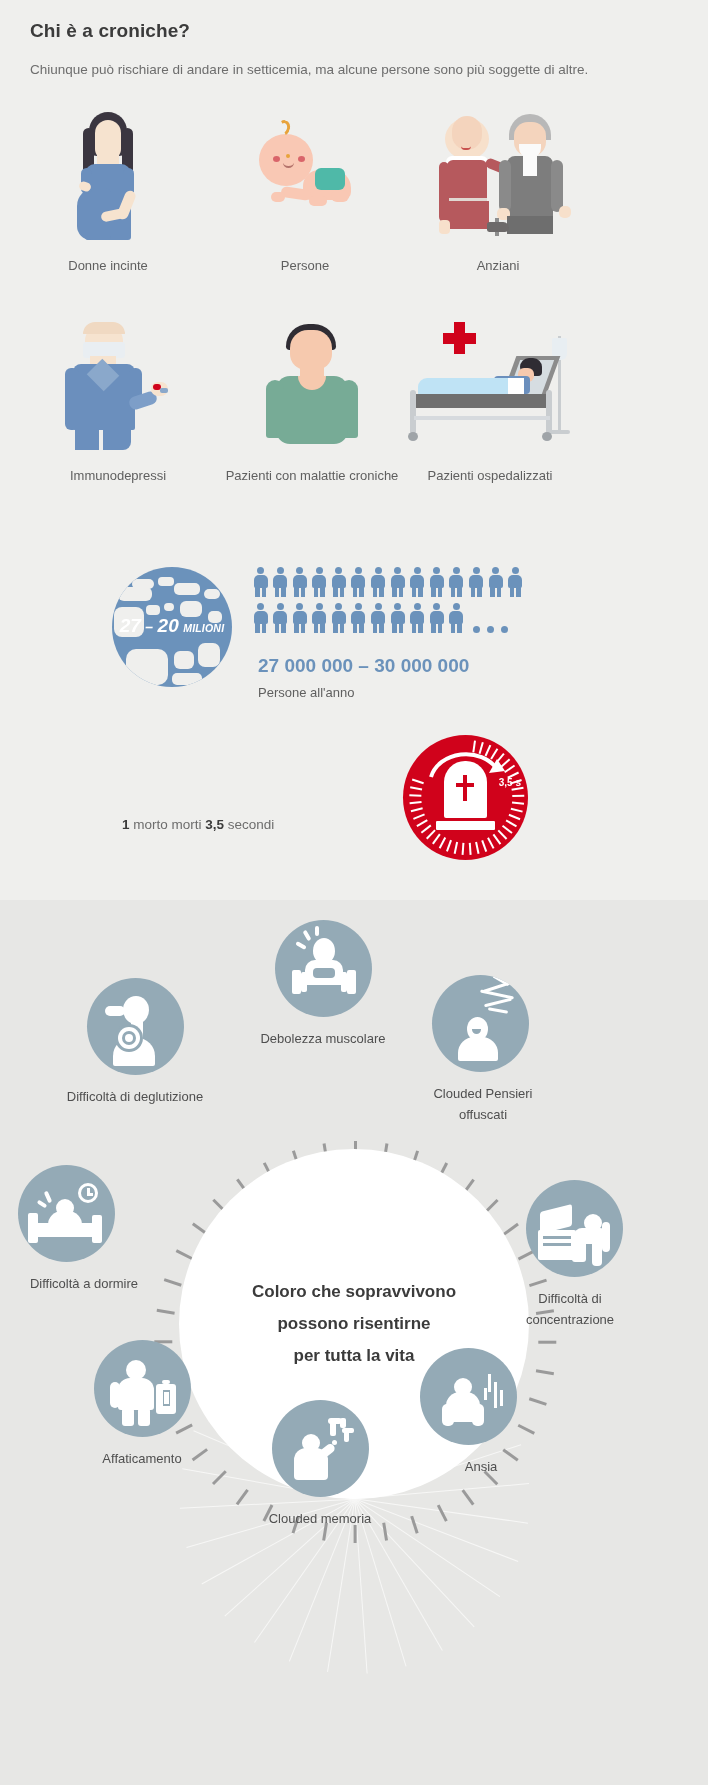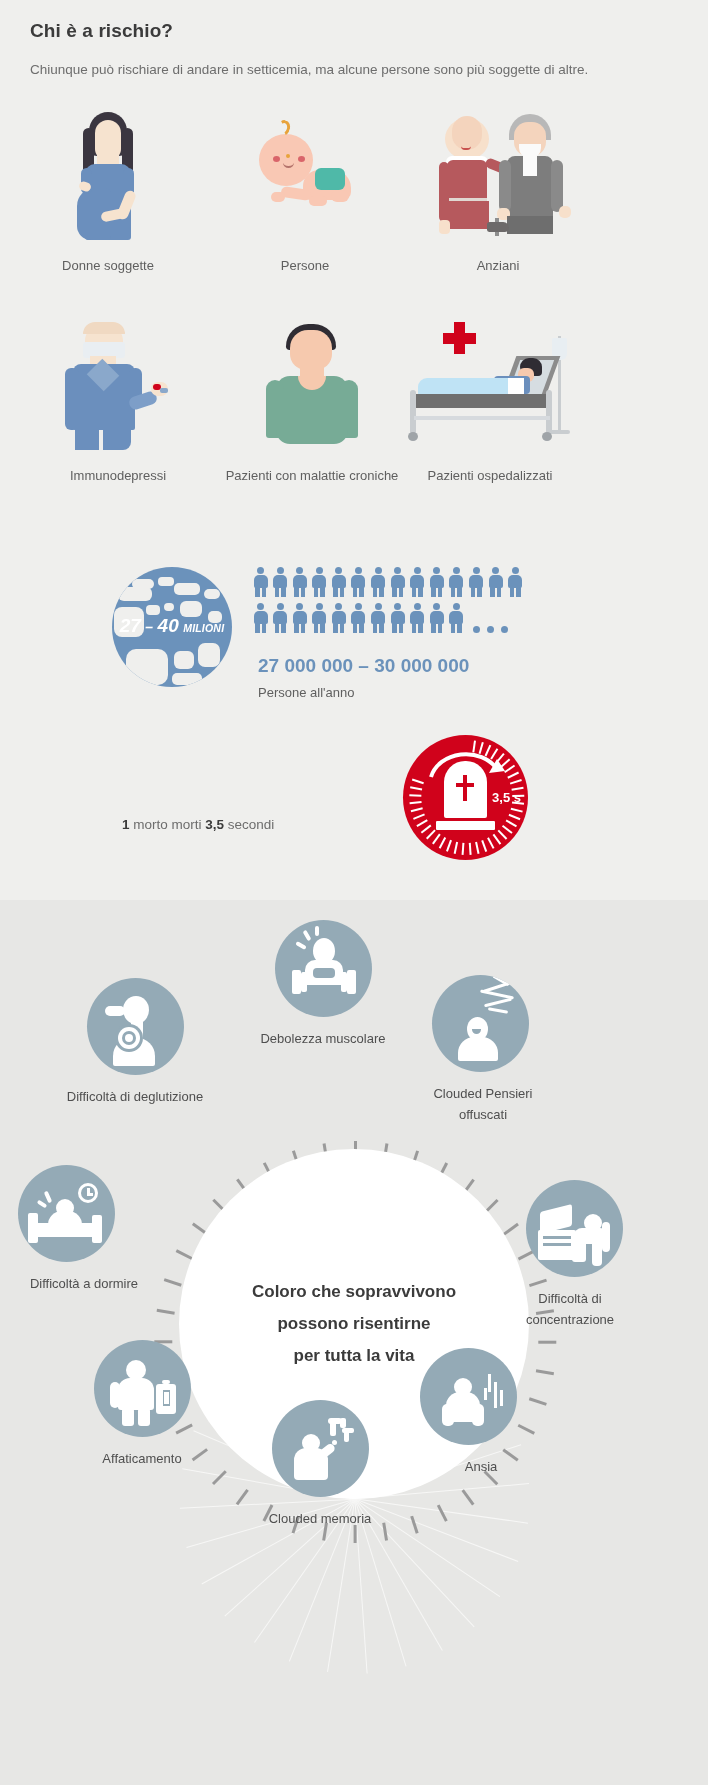--- a/index.html
+++ b/index.html
@@ -123,21 +123,21 @@
     position: absolute; left: 33px; top: 86px; width: 59px; height: 9px; background: #fff;
     border-radius: 1px;
   }
   .cross-v { position: absolute; left: 60px; top: 40px; width: 4px; height: 26px; background: #d0021b; }
   .cross-h { position: absolute; left: 53px; top: 48px; width: 18px; height: 4px; background: #d0021b; }
   .clock-badge .arrow {
     position: absolute; left: 24px; top: 12px; width: 78px; height: 50px;
   }
   .badge-sec {
     position: absolute; right: 7px; top: 42px; color: #ffffff;
-    font-size: 13px; font-weight: bold; margin-top: 13px;
+    font-size: 10px; font-weight: bold;
   }
 
   
   .radial-section {
     position: absolute; left: 0; top: 900px; width: 708px; height: 885px;
     background: #e7e7e5;
   }
   .radial-stage { position: absolute; left: 0; top: 0; width: 708px; height: 885px; }
   .ray-layer { position: absolute; left: 0; top: 0; width: 708px; height: 885px; }
   .ray {
@@ -170,21 +170,21 @@
   .whc { position: absolute; background: #ffffff; border-radius: 50%; }
   .bl { position: absolute; background: #94aab6; }
   .blc { position: absolute; background: #94aab6; border-radius: 50%; }
 </style>
 </head>
 <body>
 
 <div id="page">
 
   <div class="header">
-    <div class="page-title">Chi è a rischio?</div>
+    <div class="page-title">Chi è a croniche?</div>
     <div class="page-sub">Chiunque può rischiare di andare in setticemia, ma alcune persone sono più soggette di altre.</div>
   </div>
 
   <div class="risk-row row1">
 
     <div class="risk-cell" style="left:18px">
       <div class="risk-art">
         <div class="fig" style="width:74px;height:130px">
           <div style="position:absolute;left:18px;top:2px;width:38px;height:44px;background:#3b3640;border-radius:19px 19px 8px 8px"></div>
           <div style="position:absolute;left:12px;top:18px;width:11px;height:58px;background:#3b3640;border-radius:6px"></div>
@@ -193,21 +193,21 @@
           <div style="position:absolute;left:26px;top:44px;width:22px;height:16px;background:#f6e3cf"></div>
           <div style="position:absolute;left:14px;top:54px;width:46px;height:76px;background:#6b8fbd;border-radius:10px 10px 3px 3px"></div>
           <div style="position:absolute;left:6px;top:78px;width:34px;height:52px;background:#6b8fbd;border-radius:18px 6px 4px 14px"></div>
           <div style="position:absolute;left:52px;top:58px;width:11px;height:30px;background:#6b8fbd;border-radius:6px"></div>
           <div style="position:absolute;left:10px;top:58px;width:11px;height:26px;background:#6b8fbd;border-radius:6px"></div>
           <div style="position:absolute;left:50px;top:80px;width:11px;height:30px;background:#f6e3cf;border-radius:6px;transform:rotate(22deg)"></div>
           <div style="position:absolute;left:30px;top:100px;width:26px;height:10px;background:#f6e3cf;border-radius:6px;transform:rotate(-12deg)"></div>
           <div style="position:absolute;left:8px;top:72px;width:12px;height:9px;background:#f6e3cf;border-radius:5px;transform:rotate(18deg)"></div>
         </div>
       </div>
-      <div class="risk-label">Donne soggette</div>
+      <div class="risk-label">Donne incinte</div>
     </div>
 
     <div class="risk-cell" style="left:215px">
       <div class="risk-art">
         <div class="fig" style="width:104px;height:110px;margin-bottom:18px">
           <div style="position:absolute;left:6px;top:22px;width:54px;height:52px;background:#f9c8b4;border-radius:50%"></div>
           <div style="position:absolute;left:24px;top:8px;width:13px;height:16px;border:3px solid #e8a33c;border-radius:50%;border-left-color:transparent;border-bottom-color:transparent;transform:rotate(18deg)"></div>
           <div style="position:absolute;left:20px;top:44px;width:7px;height:6px;border-radius:50%;background:#d9656a"></div>
           <div style="position:absolute;left:45px;top:44px;width:7px;height:6px;border-radius:50%;background:#d9656a"></div>
           <div style="position:absolute;left:33px;top:42px;width:4px;height:4px;border-radius:50%;background:#e8a33c"></div>
@@ -344,21 +344,21 @@
       <div class="land" style="left:68px;top:34px;width:22px;height:16px;border-radius:6px"></div>
       <div class="land" style="left:96px;top:44px;width:14px;height:12px;border-radius:5px"></div>
       <div class="land" style="left:14px;top:82px;width:42px;height:36px;border-radius:10px"></div>
       <div class="land" style="left:62px;top:84px;width:20px;height:18px;border-radius:6px"></div>
       <div class="land" style="left:86px;top:76px;width:22px;height:24px;border-radius:7px"></div>
       <div class="land" style="left:60px;top:106px;width:30px;height:12px;border-radius:5px"></div>
     </div>
     <div class="globe-badge">
       <span class="big">27</span>
       <span class="dash">–</span>
-      <span class="big">40</span>
+      <span class="big">20</span>
       <span class="unit">MILIONI</span>
     </div>
 
     <div class="people-wrap">
       <div class="people-row">
         <span class="pi">
             <i class="head"></i>
             <i class="body"></i>
             <i class="legL"></i>
             <i class="legR"></i>

